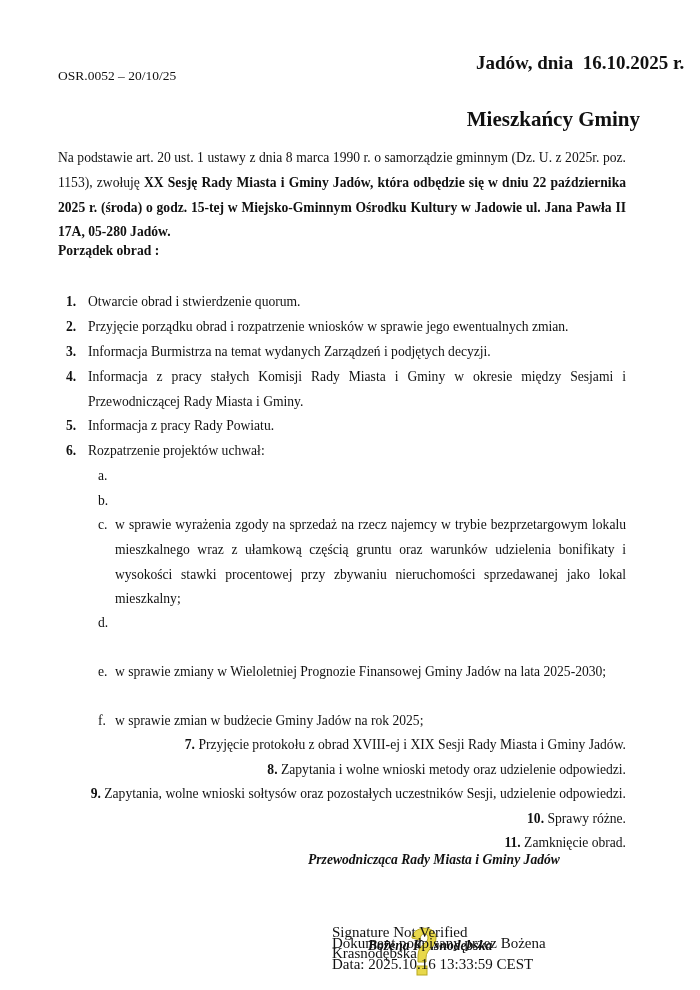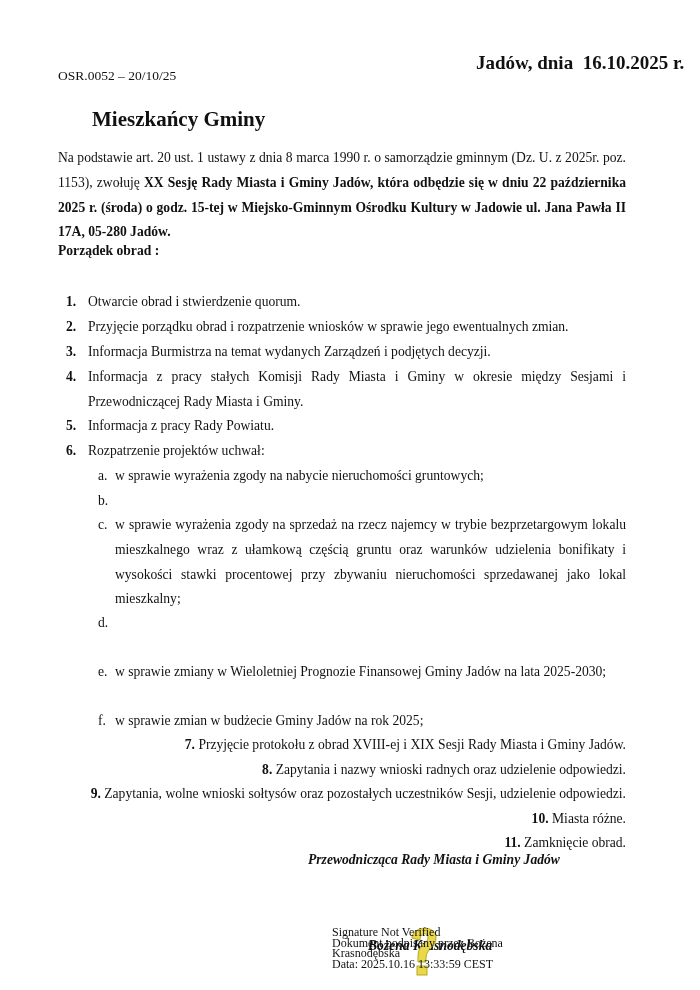--- a/index.html
+++ b/index.html
@@ -1,36 +1,36 @@
 <!DOCTYPE html>
 <html><head>
 <meta charset="utf-8">
 <style>
   html, body { margin: 0; padding: 0; background: #ffffff; }
   body { width: 700px; height: 990px; position: relative; overflow: hidden;
          font-family: "Liberation Serif", serif; color: #111; font-size: 13.6px; }
   .abs { position: absolute; }
   #place-date { left: 476px; top: 52px; font-size: 19px; white-space: pre; font-weight: bold; }
   #ref-number { left: 58px; top: 68px; font-size: 13.5px; text-align: right; }
-  #title { left: 0; width: 640px; top: 107px; text-align: left; padding-left: 92px; box-sizing: border-box;
+  #title { left: 0; width: 640px; top: 107px; text-align: right; padding-left: 92px; box-sizing: border-box;
            font-size: 21px; font-weight: bold; }
   #intro { left: 58px; width: 568px; top: 146px; line-height: 24.8px; text-align: justify; }
   #intro b { font-weight: bold; }
   #agenda-heading { left: 58px; top: 243px; font-weight: bold; }
   .item { position: absolute; left: 58px; width: 568px; line-height: 24.8px; }
   .item .num { position: absolute; font-weight: bold; }
   .item .txt { display: block; text-align: justify; font-family: Liberation Serif, serif; }
   .main-item .num { left: 8px; }
   .main-item .txt { margin-left: 30px; }
   .sub-item .num { left: 40px; font-weight: normal; }
   .sub-item .txt { margin-left: 57px; }
   .plain-item { text-align: right; }
   #sign-role { left: 308px; top: 852px; font-weight: bold; font-style: italic; }
   #sign-name { left: 368px; top: 890px; font-weight: bold; font-style: italic; margin-top: 48px; }
-  #sig-block { left: 332px; top: 927px; font-size: 12px; line-height: 10.5px; font-family: "Liberation Serif", serif; }
+  #sig-block { left: 332px; top: 927px; font-size: 15px; line-height: 10.5px; font-family: "Liberation Serif", serif; }
   #sig-icon { left: 404px; top: 922px; width: 40px; height: 58px; }
 </style>
 </head>
 <body>
 
 <div class="abs" id="place-date">Jadów, dnia  16.10.2025 r.</div>
 <div class="abs" id="ref-number">OSR.0052 – 20/10/25</div>
 <div class="abs" id="title">Mieszkańcy Gminy</div>
 
 <div class="abs" id="intro"><span>Na podstawie art. 20 ust. 1 ustawy z dnia 8 marca 1990 r. o samorządzie gminnym  (Dz. U. z 2025r. poz. 1153), zwołuję </span><b>XX Sesję Rady Miasta i Gminy Jadów, która odbędzie się w dniu 22 października 2025 r. (środa) o godz. 15-tej w Miejsko-Gminnym Ośrodku Kultury w Jadowie ul. Jana Pawła II 17A, 05-280 Jadów.</b></div>
@@ -57,21 +57,20 @@
     <span class="num">5.</span>
     <span class="txt">Informacja z pracy Rady Powiatu.</span>
   </div>
 <div class="item main-item" style="top:439px">
     <span class="num">6.</span>
     <span class="txt">Rozpatrzenie projektów uchwał:</span>
   </div>
 
 <div class="item sub-item" style="top:464px">
     <span class="num">a.</span>
-    <span class="txt">w sprawie wyrażenia zgody na nabycie nieruchomości gruntowych;</span>
   </div>
 <div class="item sub-item" style="top:489px">
     <span class="num">b.</span>
   </div>
 <div class="item sub-item" style="top:513px">
     <span class="num">c.</span>
     <span class="txt">w sprawie wyrażenia zgody na sprzedaż na rzecz najemcy w trybie bezprzetargowym lokalu mieszkalnego wraz z ułamkową częścią gruntu oraz warunków udzielenia bonifikaty i wysokości stawki procentowej przy zbywaniu nieruchomości sprzedawanej jako lokal mieszkalny;</span>
   </div>
 <div class="item sub-item" style="top:611px">
     <span class="num">d.</span>
@@ -79,23 +78,23 @@
 <div class="item sub-item" style="top:660px">
     <span class="num">e.</span>
     <span class="txt">w sprawie zmiany w Wieloletniej Prognozie Finansowej Gminy Jadów na lata 2025-2030;</span>
   </div>
 <div class="item sub-item" style="top:709px">
     <span class="num">f.</span>
     <span class="txt">w sprawie zmian w budżecie Gminy Jadów na rok 2025;</span>
   </div>
 
 <div class="item plain-item" style="top:733px"><b>7.</b> <span>Przyjęcie protokołu z obrad XVIII-ej i XIX Sesji Rady Miasta i Gminy Jadów.</span></div>
-<div class="item plain-item" style="top:758px"><b>8.</b> <span>Zapytania i nazwy wnioski radnych oraz udzielenie odpowiedzi.</span></div>
+<div class="item plain-item" style="top:758px"><b>8.</b> <span>Zapytania i wolne wnioski metody oraz udzielenie odpowiedzi.</span></div>
 <div class="item plain-item" style="top:782px"><b>9.</b> <span>Zapytania, wolne wnioski sołtysów oraz pozostałych uczestników Sesji, udzielenie odpowiedzi.</span></div>
-<div class="item plain-item" style="top:807px"><b>10.</b> <span>Miasta różne.</span></div>
+<div class="item plain-item" style="top:807px"><b>10.</b> <span>Sprawy różne.</span></div>
 <div class="item plain-item" style="top:831px"><b>11.</b> <span>Zamknięcie obrad.</span></div>
 
 <div class="abs" id="sign-role">Przewodnicząca Rady Miasta i Gminy Jadów</div>
 <div class="abs" id="sign-name">Bożena Krasnodębska</div>
 
 <svg class="abs" id="sig-icon" viewBox="0 0 40 58">
   <path d="M8 16 C8 4 32 2 32 16 C32 26 22 26 22 36 L22 40 L14 40 L14 34 C14 22 24 22 24 16 C24 10 16 10 16 18 Z" fill="#e8d84a" stroke="#b8a820" stroke-width="1"></path>
   <rect x="13" y="44" width="10" height="9" fill="#e8d84a" stroke="#b8a820" stroke-width="1"></rect>
 </svg>
 <div class="abs" id="sig-block">

